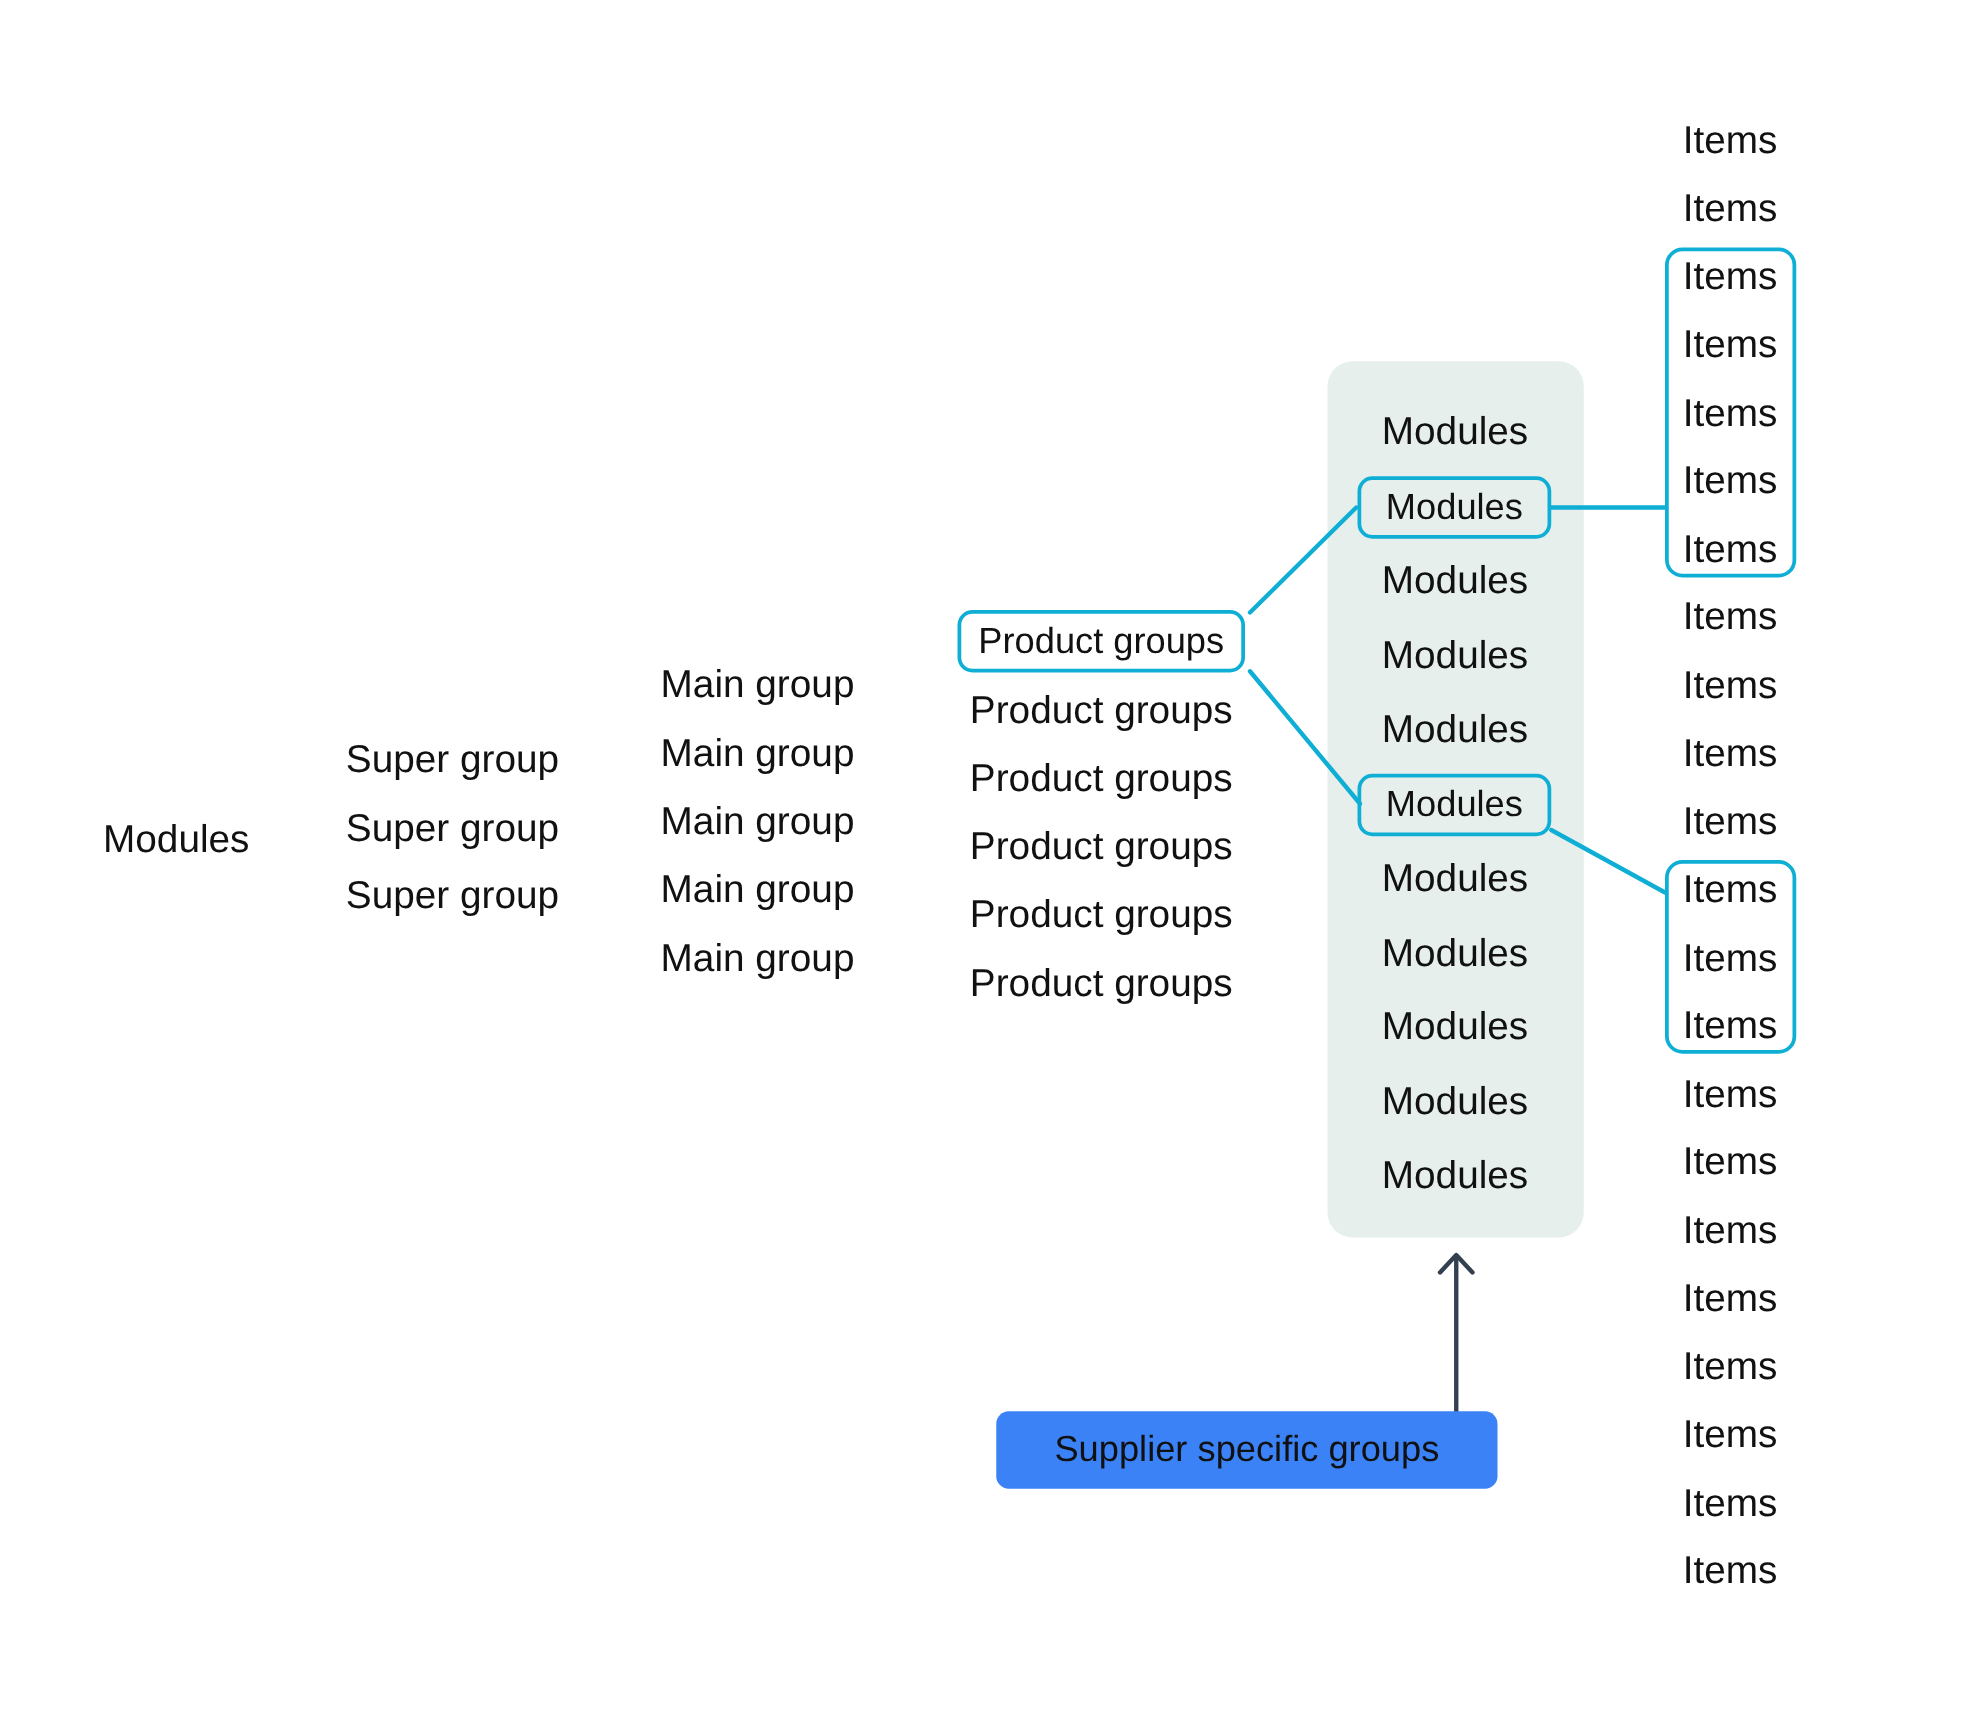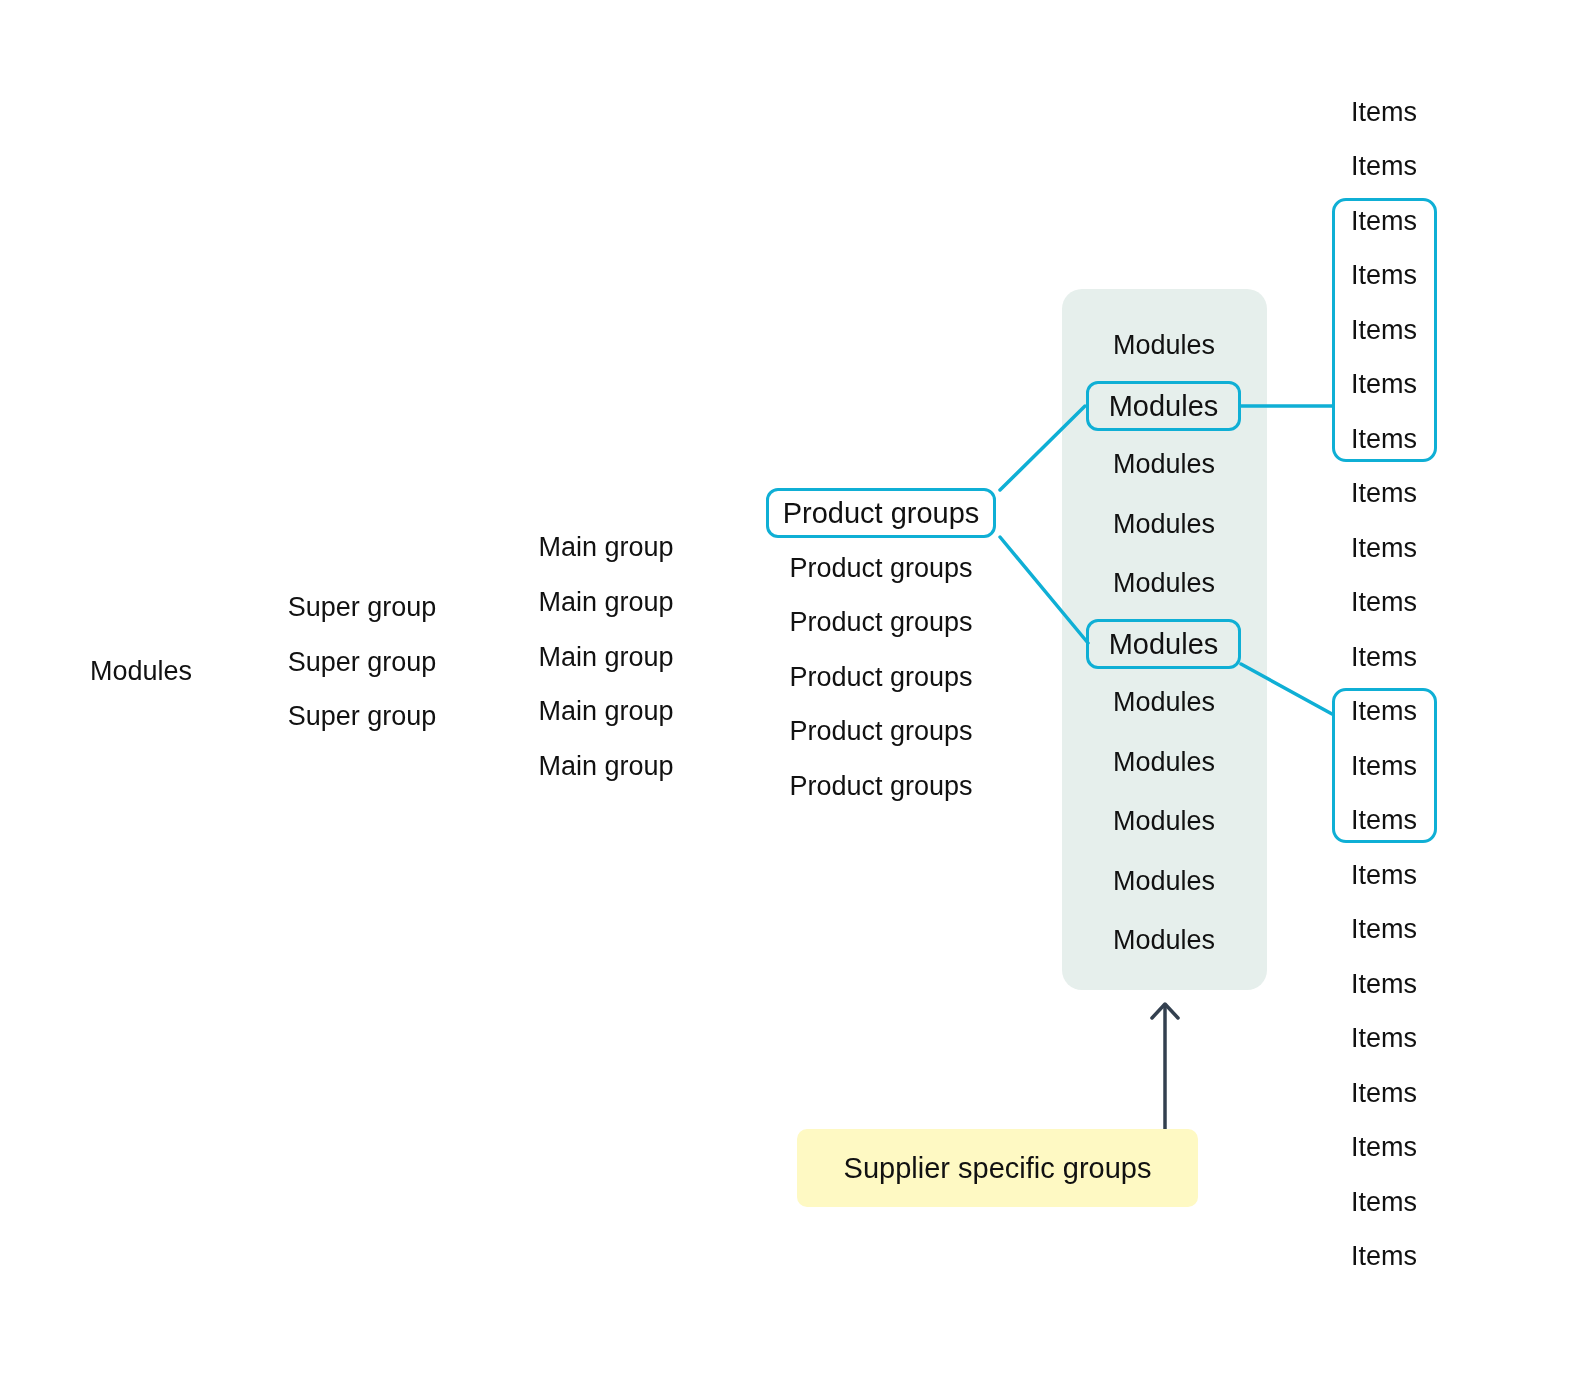--- a/index.html
+++ b/index.html
@@ -32,21 +32,21 @@
     top: 289px;
     width: 205px;
     height: 701px;
     background: #e6efec;
     border-radius: 20px;
   }
 
   
   .node {
     position: absolute;
-    font-size: 27px;
+    font-size: 31px;
     line-height: 1;
     color: #111111;
     white-space: nowrap;
     text-align: center;
     transform: translate(-50%, -50%);
   }
 
   
   .pill {
     position: absolute;
@@ -71,22 +71,22 @@
     border-radius: 14px;
     background: transparent;
   }
 
   
   .callout {
     position: absolute;
     left: 797px;
     top: 1129px;
     width: 401px;
-    height: 78px;
-    background: #fef9c3;
+    height: 62px;
+    background: #3b82f6;
     border-radius: 10px;
     display: flex;
     align-items: center;
     justify-content: center;
     font-size: 29px;
     color: #111111;
     white-space: nowrap;
   }
 </style>
 </head>

